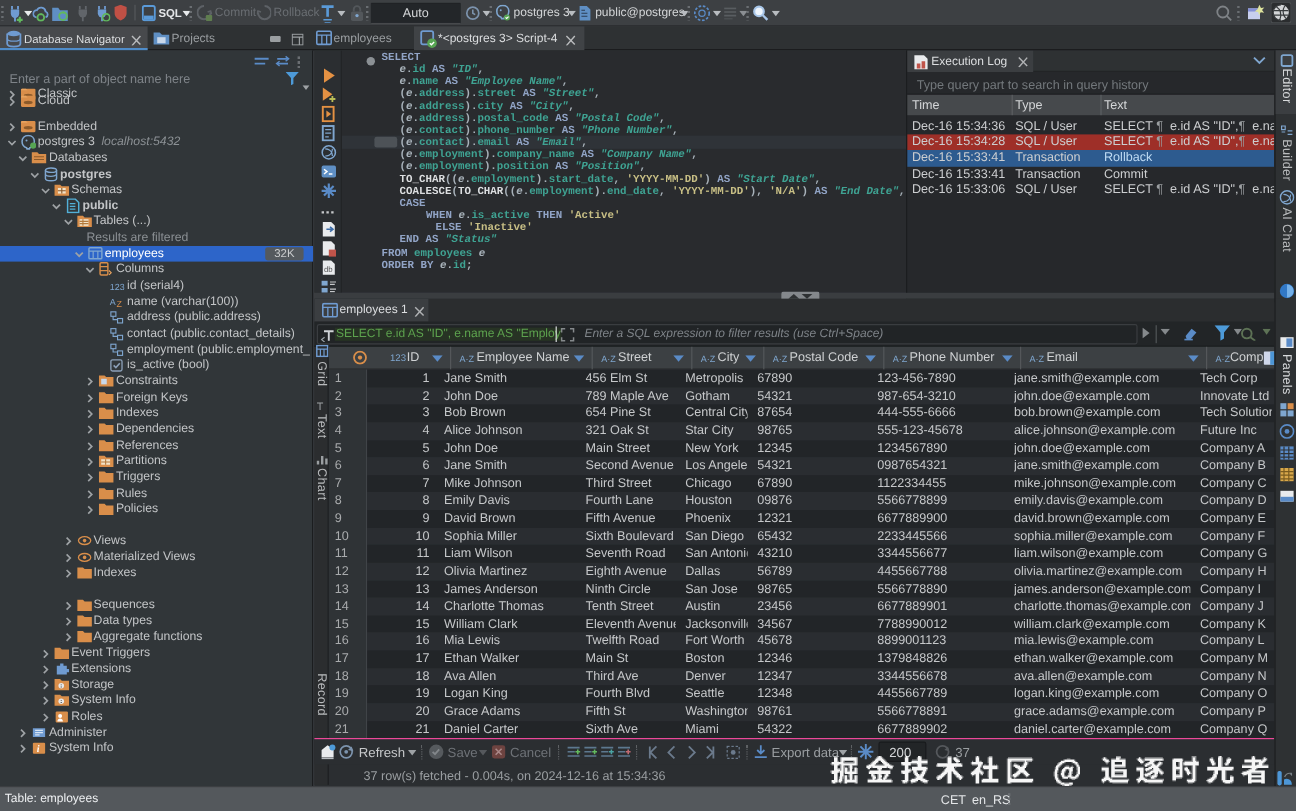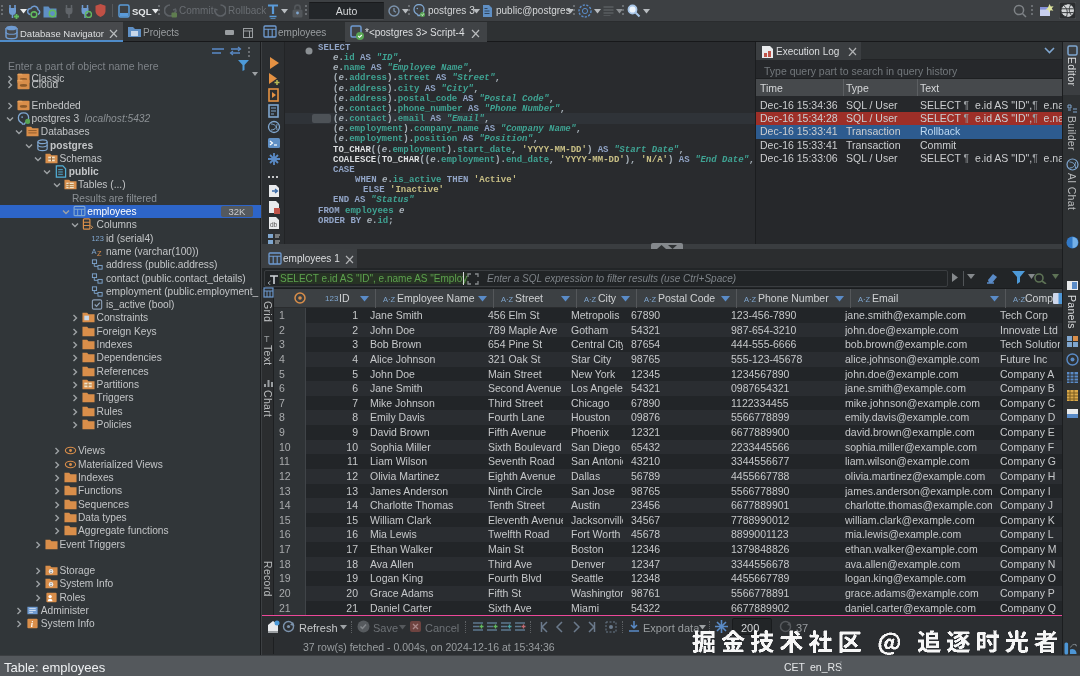--- a/index.html
+++ b/index.html
@@ -484,29 +484,20 @@
 </div>
 <div class="tree-row" style="top:429.0px;">
 <svg class="chev" style="left:52.5px;top:3px" width="8" height="8" viewBox="0 0 8 8">
         <path d="M2.5 1l3 3-3 3" fill="none" stroke="#9ea2a5" stroke-width="1.4"></path>
       </svg>
 <svg class="ic" style="left:63.5px" width="13" height="14" viewBox="0 0 13 14">
         <path d="M0 2h5l1.5 1.5H13V12H0z" fill="#d98e4a"></path>
       </svg>
 <span class="tl" style="left:78.0px;font-weight:normal;color:#c3c5c7">Indexes</span>
 </div>
-<div class="tree-row" style="top:442.3px;">
-<svg class="chev" style="left:52.5px;top:3px" width="8" height="8" viewBox="0 0 8 8">
-        <path d="M2.5 1l3 3-3 3" fill="none" stroke="#9ea2a5" stroke-width="1.4"></path>
-      </svg>
-<svg class="ic" style="left:63.5px" width="13" height="14" viewBox="0 0 13 14">
-        <path d="M0 2h5l1.5 1.5H13V12H0z" fill="#d98e4a"></path>
-      </svg>
-<span class="tl" style="left:78.0px;font-weight:normal;color:#c3c5c7">Functions</span>
-</div>
 <div class="tree-row" style="top:455.6px;">
 <svg class="chev" style="left:52.5px;top:3px" width="8" height="8" viewBox="0 0 8 8">
         <path d="M2.5 1l3 3-3 3" fill="none" stroke="#9ea2a5" stroke-width="1.4"></path>
       </svg>
 <svg class="ic" style="left:63.5px" width="13" height="14" viewBox="0 0 13 14">
         <path d="M0 2h5l1.5 1.5H13V12H0z" fill="#d98e4a"></path>
       </svg>
 <span class="tl" style="left:78.0px;font-weight:normal;color:#c3c5c7">Sequences</span>
 </div>
 <div class="tree-row" style="top:468.90000000000003px;">
@@ -528,20 +519,29 @@
 <span class="tl" style="left:78.0px;font-weight:normal;color:#c3c5c7">Aggregate functions</span>
 </div>
 <div class="tree-row" style="top:495.5px;">
 <svg class="chev" style="left:33.900000000000006px;top:3px" width="8" height="8" viewBox="0 0 8 8">
         <path d="M2.5 1l3 3-3 3" fill="none" stroke="#9ea2a5" stroke-width="1.4"></path>
       </svg>
 <svg class="ic" style="left:44.900000000000006px" width="13" height="14" viewBox="0 0 13 14">
         <path d="M0 2h5l1.5 1.5H13V12H0z" fill="#d98e4a"></path>
       </svg>
 <span class="tl" style="left:59.400000000000006px;font-weight:normal;color:#c3c5c7">Event Triggers</span>
+</div>
+<div class="tree-row" style="top:508.8px;">
+<svg class="chev" style="left:33.900000000000006px;top:3px" width="8" height="8" viewBox="0 0 8 8">
+        <path d="M2.5 1l3 3-3 3" fill="none" stroke="#9ea2a5" stroke-width="1.4"></path>
+      </svg>
+<svg class="ic" style="left:44.900000000000006px" width="13" height="14" viewBox="0 0 13 14">
+        <path d="M2 4h3V2h3v2h3v3h2v3h-2v2H2z" fill="#6f9bd1"></path>
+      </svg>
+<span class="tl" style="left:59.400000000000006px;font-weight:normal;color:#c3c5c7">Extensions</span>
 </div>
 <div class="tree-row" style="top:522.1px;">
 <svg class="chev" style="left:33.900000000000006px;top:3px" width="8" height="8" viewBox="0 0 8 8">
         <path d="M2.5 1l3 3-3 3" fill="none" stroke="#9ea2a5" stroke-width="1.4"></path>
       </svg>
 <svg class="ic" style="left:44.900000000000006px" width="13" height="14" viewBox="0 0 13 14">
         <path d="M0 2h5l1.5 1.5H13V12H0z" fill="#d98e4a"></path>
         <circle cx="6" cy="8" r="2.5" fill="#e8e8e8"></circle>
         <path d="M6 6.8v.8M6 8.6v1" stroke="#444" stroke-width="1"></path>
       </svg>
@@ -1181,21 +1181,21 @@
 <svg class="a" style="left:3px;top:140px" width="13" height="13" viewBox="0 0 13 13">
       <rect x="1" y="1" width="11" height="11" fill="#d9a84a"></rect>
       <path d="M1 4h11M1 7h11M1 10h11M4 1v11M8 1v11" stroke="#7a5c20"></path>
     </svg>
 <svg class="a" style="left:3px;top:158px" width="13" height="13" viewBox="0 0 13 13">
       <rect x="1" y="2" width="11" height="9" fill="#e9ebed"></rect>
       <rect x="1" y="7" width="11" height="4" fill="#5a8bc7"></rect>
     </svg>
 </div>
 <div class="a" style="left:0;top:655px;width:1080px;height:21px;background:#54585c;border-top:1px solid #3c3f42">
-<div class="a" style="left:4px;top:4px;font-size:13px;color:#eef0f2">Table: employees</div>
+<div class="a" style="left:4px;top:4px;font-size:10px;color:#eef0f2">Table: employees</div>
 <div class="a" style="left:784px;top:5px;font-size:10.5px;color:#e4e6e8">CET</div>
 <div class="a" style="left:810px;top:5px;font-size:10.5px;color:#e4e6e8">en_RS</div>
 <div class="a" style="left:840px;top:5px;width:2px;height:11px;background-image:repeating-linear-gradient(#6a6e72 0 2px,transparent 2px 4px)"></div>
 </div>
 <div class="a" style="left:691px;top:622px;opacity:0.96"><svg width="373" height="34" viewBox="0 0 373 34">
       <path fill="#ffffff" d="M41 8h2v1h-2zM64 8h1v1h-1zM74 8h2v1h-2zM123 8h1v1h-1zM325 8h2v1h-2zM353 8h1v1h-1zM4 9h3v1h-3zM10 9h13v1h-13zM40 9h4v1h-4zM63 9h3v1h-3zM74 9h3v1h-3zM99 9h3v1h-3zM104 9h2v1h-2zM122 9h3v1h-3zM133 9h3v1h-3zM229 9h1v1h-1zM239 9h4v1h-4zM258 9h1v1h-1zM303 9h2v1h-2zM324 9h3v1h-3zM352 9h3v1h-3zM362 9h1v1h-1zM4 10h3v1h-3zM10 10h13v1h-13zM39 10h6v1h-6zM63 10h3v1h-3zM74 10h3v1h-3zM99 10h3v1h-3zM103 10h4v1h-4zM122 10h3v1h-3zM133 10h3v1h-3zM149 10h20v1h-20zM228 10h3v1h-3zM239 10h3v1h-3zM257 10h3v1h-3zM263 10h15v1h-15zM287 10h7v1h-7zM303 10h2v1h-2zM317 10h3v1h-3zM324 10h3v1h-3zM332 10h3v1h-3zM352 10h3v1h-3zM362 10h3v1h-3zM4 11h3v1h-3zM10 11h13v1h-13zM38 11h8v1h-8zM63 11h3v1h-3zM74 11h3v1h-3zM99 11h3v1h-3zM104 11h4v1h-4zM122 11h3v1h-3zM133 11h3v1h-3zM149 11h20v1h-20zM196 11h8v1h-8zM228 11h5v1h-5zM235 11h12v1h-12zM257 11h4v1h-4zM263 11h15v1h-15zM286 11h9v1h-9zM303 11h2v1h-2zM317 11h3v1h-3zM324 11h3v1h-3zM331 11h4v1h-4zM346 11h14v1h-14zM361 11h3v1h-3zM4 12h3v1h-3zM10 12h2v1h-2zM21 12h2v1h-2zM37 12h4v1h-4zM43 12h4v1h-4zM63 12h3v1h-3zM69 12h13v1h-13zM99 12h3v1h-3zM105 12h4v1h-4zM122 12h3v1h-3zM133 12h3v1h-3zM149 12h3v1h-3zM163 12h1v1h-1zM193 12h12v1h-12zM230 12h3v1h-3zM235 12h12v1h-12zM258 12h4v1h-4zM267 12h4v1h-4zM286 12h8v1h-8zM303 12h3v1h-3zM318 12h3v1h-3zM324 12h3v1h-3zM331 12h3v1h-3zM346 12h17v1h-17zM2 13h10v1h-10zM21 13h2v1h-2zM36 13h4v1h-4zM44 13h4v1h-4zM60 13h22v1h-22zM99 13h3v1h-3zM106 13h1v1h-1zM119 13h9v1h-9zM133 13h3v1h-3zM149 13h2v1h-2zM163 13h2v1h-2zM192 13h4v1h-4zM203 13h4v1h-4zM231 13h1v1h-1zM235 13h3v1h-3zM244 13h3v1h-3zM259 13h3v1h-3zM266 13h4v1h-4zM275 13h2v1h-2zM286 13h3v1h-3zM292 13h2v1h-2zM296 13h12v1h-12zM318 13h3v1h-3zM324 13h3v1h-3zM331 13h3v1h-3zM352 13h3v1h-3zM358 13h4v1h-4zM2 14h21v1h-21zM35 14h4v1h-4zM45 14h5v1h-5zM60 14h8v1h-8zM73 14h4v1h-4zM90 14h20v1h-20zM119 14h9v1h-9zM133 14h3v1h-3zM149 14h2v1h-2zM162 14h3v1h-3zM191 14h3v1h-3zM205 14h2v1h-2zM235 14h3v1h-3zM244 14h3v1h-3zM264 14h7v1h-7zM274 14h3v1h-3zM286 14h3v1h-3zM292 14h2v1h-2zM295 14h13v1h-13zM319 14h3v1h-3zM324 14h3v1h-3zM330 14h3v1h-3zM352 14h3v1h-3zM358 14h3v1h-3zM4 15h4v1h-4zM10 15h13v1h-13zM33 15h5v1h-5zM46 15h5v1h-5zM61 15h7v1h-7zM74 15h3v1h-3zM90 15h21v1h-21zM124 15h3v1h-3zM133 15h3v1h-3zM149 15h2v1h-2zM154 15h3v1h-3zM162 15h3v1h-3zM190 15h3v1h-3zM206 15h2v1h-2zM235 15h12v1h-12zM263 15h4v1h-4zM269 15h3v1h-3zM273 15h3v1h-3zM286 15h3v1h-3zM292 15h2v1h-2zM296 15h12v1h-12zM319 15h2v1h-2zM324 15h3v1h-3zM330 15h2v1h-2zM352 15h3v1h-3zM356 15h5v1h-5zM4 16h3v1h-3zM10 16h2v1h-2zM17 16h2v1h-2zM31 16h22v1h-22zM63 16h3v1h-3zM74 16h3v1h-3zM90 16h21v1h-21zM124 16h3v1h-3zM128 16h12v1h-12zM149 16h2v1h-2zM154 16h5v1h-5zM161 16h3v1h-3zM189 16h3v1h-3zM206 16h2v1h-2zM235 16h12v1h-12zM263 16h2v1h-2zM268 16h7v1h-7zM286 16h3v1h-3zM292 16h2v1h-2zM303 16h2v1h-2zM324 16h3v1h-3zM344 16h22v1h-22zM4 17h3v1h-3zM10 17h2v1h-2zM17 17h2v1h-2zM31 17h4v1h-4zM36 17h12v1h-12zM49 17h4v1h-4zM63 17h3v1h-3zM69 17h12v1h-12zM98 17h6v1h-6zM123 17h3v1h-3zM128 17h12v1h-12zM149 17h2v1h-2zM155 17h9v1h-9zM189 17h2v1h-2zM196 17h4v1h-4zM201 17h2v1h-2zM207 17h2v1h-2zM235 17h3v1h-3zM266 17h8v1h-8zM286 17h8v1h-8zM297 17h1v1h-1zM303 17h2v1h-2zM315 17h22v1h-22zM344 17h22v1h-22zM4 18h3v1h-3zM10 18h2v1h-2zM13 18h2v1h-2zM17 18h2v1h-2zM21 18h2v1h-2zM32 18h2v1h-2zM40 18h4v1h-4zM51 18h1v1h-1zM63 18h3v1h-3zM69 18h13v1h-13zM97 18h7v1h-7zM122 18h4v1h-4zM129 18h11v1h-11zM149 18h2v1h-2zM157 18h6v1h-6zM189 18h2v1h-2zM195 18h8v1h-8zM207 18h2v1h-2zM227 18h6v1h-6zM235 18h3v1h-3zM256 18h6v1h-6zM264 18h5v1h-5zM270 18h5v1h-5zM286 18h8v1h-8zM296 18h3v1h-3zM303 18h2v1h-2zM315 18h22v1h-22zM352 18h4v1h-4zM4 19h5v1h-5zM10 19h2v1h-2zM13 19h2v1h-2zM17 19h2v1h-2zM21 19h2v1h-2zM41 19h2v1h-2zM63 19h5v1h-5zM69 19h12v1h-12zM96 19h9v1h-9zM121 19h5v1h-5zM133 19h3v1h-3zM149 19h2v1h-2zM158 19h5v1h-5zM188 19h3v1h-3zM194 19h3v1h-3zM200 19h3v1h-3zM207 19h2v1h-2zM227 19h6v1h-6zM235 19h13v1h-13zM256 19h6v1h-6zM263 19h4v1h-4zM270 19h6v1h-6zM286 19h3v1h-3zM292 19h2v1h-2zM296 19h4v1h-4zM303 19h2v1h-2zM315 19h21v1h-21zM350 19h5v1h-5zM2 20h10v1h-10zM13 20h2v1h-2zM17 20h2v1h-2zM21 20h2v1h-2zM34 20h17v1h-17zM60 20h8v1h-8zM70 20h3v1h-3zM78 20h3v1h-3zM96 20h10v1h-10zM120 20h7v1h-7zM133 20h3v1h-3zM149 20h2v1h-2zM157 20h7v1h-7zM188 20h2v1h-2zM194 20h3v1h-3zM200 20h3v1h-3zM207 20h2v1h-2zM230 20h3v1h-3zM235 20h13v1h-13zM259 20h3v1h-3zM264 20h1v1h-1zM268 20h9v1h-9zM286 20h3v1h-3zM292 20h2v1h-2zM297 20h3v1h-3zM303 20h2v1h-2zM321 20h3v1h-3zM327 20h3v1h-3zM348 20h15v1h-15zM2 21h6v1h-6zM9 21h3v1h-3zM13 21h10v1h-10zM33 21h18v1h-18zM60 21h7v1h-7zM70 21h3v1h-3zM77 21h3v1h-3zM95 21h7v1h-7zM103 21h4v1h-4zM119 21h9v1h-9zM133 21h3v1h-3zM149 21h2v1h-2zM156 21h9v1h-9zM188 21h2v1h-2zM194 21h2v1h-2zM200 21h2v1h-2zM207 21h2v1h-2zM230 21h3v1h-3zM235 21h3v1h-3zM245 21h3v1h-3zM259 21h3v1h-3zM267 21h7v1h-7zM275 21h3v1h-3zM286 21h3v1h-3zM292 21h2v1h-2zM298 21h3v1h-3zM303 21h2v1h-2zM321 21h3v1h-3zM327 21h3v1h-3zM345 21h18v1h-18zM2 22h5v1h-5zM9 22h3v1h-3zM13 22h10v1h-10zM33 22h18v1h-18zM61 22h5v1h-5zM71 22h3v1h-3zM77 22h3v1h-3zM94 22h4v1h-4zM99 22h3v1h-3zM104 22h4v1h-4zM118 22h7v1h-7zM126 22h2v1h-2zM133 22h3v1h-3zM149 22h2v1h-2zM155 22h4v1h-4zM162 22h4v1h-4zM188 22h2v1h-2zM193 22h3v1h-3zM200 22h2v1h-2zM207 22h2v1h-2zM230 22h3v1h-3zM235 22h3v1h-3zM245 22h3v1h-3zM259 22h3v1h-3zM265 22h4v1h-4zM271 22h3v1h-3zM276 22h2v1h-2zM286 22h3v1h-3zM292 22h2v1h-2zM298 22h3v1h-3zM303 22h2v1h-2zM321 22h3v1h-3zM327 22h3v1h-3zM344 22h8v1h-8zM360 22h3v1h-3zM4 23h3v1h-3zM9 23h3v1h-3zM17 23h2v1h-2zM35 23h2v1h-2zM41 23h2v1h-2zM47 23h2v1h-2zM63 23h3v1h-3zM71 23h4v1h-4zM76 23h3v1h-3zM93 23h4v1h-4zM99 23h3v1h-3zM105 23h4v1h-4zM119 23h2v1h-2zM122 23h3v1h-3zM127 23h1v1h-1zM133 23h3v1h-3zM149 23h2v1h-2zM153 23h5v1h-5zM163 23h4v1h-4zM188 23h2v1h-2zM193 23h3v1h-3zM200 23h2v1h-2zM206 23h2v1h-2zM230 23h3v1h-3zM235 23h3v1h-3zM245 23h3v1h-3zM259 23h3v1h-3zM263 23h5v1h-5zM271 23h2v1h-2zM286 23h3v1h-3zM292 23h2v1h-2zM299 23h1v1h-1zM303 23h2v1h-2zM320 23h3v1h-3zM327 23h3v1h-3zM345 23h3v1h-3zM349 23h3v1h-3zM360 23h3v1h-3zM4 24h3v1h-3zM9 24h3v1h-3zM13 24h2v1h-2zM17 24h2v1h-2zM21 24h2v1h-2zM35 24h3v1h-3zM41 24h3v1h-3zM46 24h3v1h-3zM63 24h3v1h-3zM72 24h7v1h-7zM91 24h5v1h-5zM99 24h3v1h-3zM106 24h4v1h-4zM122 24h3v1h-3zM133 24h3v1h-3zM149 24h2v1h-2zM153 24h4v1h-4zM164 24h2v1h-2zM188 24h2v1h-2zM194 24h2v1h-2zM199 24h3v1h-3zM205 24h3v1h-3zM230 24h3v1h-3zM235 24h13v1h-13zM259 24h3v1h-3zM263 24h3v1h-3zM269 24h4v1h-4zM286 24h8v1h-8zM303 24h2v1h-2zM320 24h3v1h-3zM327 24h3v1h-3zM349 24h14v1h-14zM4 25h3v1h-3zM9 25h2v1h-2zM13 25h2v1h-2zM17 25h2v1h-2zM21 25h2v1h-2zM36 25h3v1h-3zM41 25h3v1h-3zM46 25h2v1h-2zM63 25h3v1h-3zM73 25h5v1h-5zM90 25h5v1h-5zM99 25h3v1h-3zM106 25h5v1h-5zM122 25h3v1h-3zM133 25h3v1h-3zM149 25h2v1h-2zM154 25h2v1h-2zM188 25h2v1h-2zM194 25h13v1h-13zM230 25h3v1h-3zM235 25h13v1h-13zM259 25h3v1h-3zM268 25h5v1h-5zM286 25h8v1h-8zM303 25h2v1h-2zM319 25h4v1h-4zM327 25h3v1h-3zM334 25h3v1h-3zM349 25h14v1h-14zM4 26h3v1h-3zM9 26h2v1h-2zM13 26h2v1h-2zM17 26h2v1h-2zM21 26h2v1h-2zM36 26h3v1h-3zM41 26h2v1h-2zM45 26h3v1h-3zM63 26h3v1h-3zM72 26h6v1h-6zM90 26h4v1h-4zM99 26h3v1h-3zM108 26h3v1h-3zM122 26h3v1h-3zM133 26h3v1h-3zM149 26h3v1h-3zM188 26h3v1h-3zM195 26h4v1h-4zM201 26h5v1h-5zM229 26h5v1h-5zM258 26h5v1h-5zM268 26h3v1h-3zM286 26h3v1h-3zM303 26h2v1h-2zM318 26h4v1h-4zM327 26h3v1h-3zM334 26h3v1h-3zM349 26h3v1h-3zM360 26h3v1h-3zM4 27h3v1h-3zM8 27h3v1h-3zM13 27h2v1h-2zM17 27h2v1h-2zM21 27h2v1h-2zM36 27h2v1h-2zM40 27h4v1h-4zM45 27h2v1h-2zM63 27h3v1h-3zM69 27h11v1h-11zM90 27h2v1h-2zM99 27h3v1h-3zM109 27h1v1h-1zM122 27h3v1h-3zM128 27h13v1h-13zM149 27h21v1h-21zM189 27h2v1h-2zM227 27h9v1h-9zM256 27h9v1h-9zM286 27h3v1h-3zM302 27h3v1h-3zM316 27h5v1h-5zM327 27h3v1h-3zM334 27h3v1h-3zM349 27h3v1h-3zM360 27h3v1h-3zM2 28h5v1h-5zM8 28h3v1h-3zM13 28h10v1h-10zM32 28h20v1h-20zM61 28h5v1h-5zM68 28h6v1h-6zM76 28h6v1h-6zM99 28h3v1h-3zM122 28h3v1h-3zM127 28h14v1h-14zM149 28h21v1h-21zM189 28h3v1h-3zM227 28h4v1h-4zM233 28h16v1h-16zM257 28h3v1h-3zM262 28h16v1h-16zM298 28h7v1h-7zM315 28h5v1h-5zM328 28h9v1h-9zM349 28h14v1h-14zM2 29h5v1h-5zM8 29h2v1h-2zM13 29h10v1h-10zM32 29h20v1h-20zM61 29h4v1h-4zM68 29h4v1h-4zM78 29h4v1h-4zM99 29h3v1h-3zM122 29h3v1h-3zM127 29h14v1h-14zM149 29h20v1h-20zM190 29h3v1h-3zM228 29h1v1h-1zM234 29h15v1h-15zM257 29h2v1h-2zM263 29h15v1h-15zM299 29h5v1h-5zM316 29h3v1h-3zM328 29h8v1h-8zM349 29h14v1h-14zM3 30h2v1h-2zM13 30h2v1h-2zM22 30h1v1h-1zM62 30h1v1h-1zM99 30h3v1h-3zM122 30h3v1h-3zM149 30h2v1h-2zM191 30h5v1h-5zM200 30h3v1h-3zM330 30h4v1h-4zM349 30h3v1h-3zM360 30h3v1h-3zM193 31h10v1h-10zM196 32h4v1h-4z"></path>
       <path fill="#ffffff" opacity="0.5" d="M4 8h3v1h-3zM40 8h1v1h-1zM43 8h1v1h-1zM63 8h1v1h-1zM65 8h1v1h-1zM76 8h1v1h-1zM99 8h3v1h-3zM122 8h1v1h-1zM124 8h1v1h-1zM133 8h3v1h-3zM239 8h4v1h-4zM302 8h4v1h-4zM324 8h1v1h-1zM352 8h1v1h-1zM354 8h1v1h-1zM9 9h1v1h-1zM23 9h1v1h-1zM39 9h1v1h-1zM44 9h1v1h-1zM73 9h1v1h-1zM98 9h1v1h-1zM103 9h1v1h-1zM106 9h1v1h-1zM132 9h1v1h-1zM149 9h20v1h-20zM228 9h1v1h-1zM230 9h1v1h-1zM259 9h1v1h-1zM263 9h15v1h-15zM302 9h1v1h-1zM305 9h1v1h-1zM318 9h2v1h-2zM327 9h1v1h-1zM332 9h2v1h-2zM363 9h1v1h-1zM9 10h1v1h-1zM23 10h1v1h-1zM38 10h1v1h-1zM45 10h1v1h-1zM73 10h1v1h-1zM98 10h1v1h-1zM107 10h1v1h-1zM132 10h1v1h-1zM148 10h1v1h-1zM169 10h1v1h-1zM198 10h3v1h-3zM227 10h1v1h-1zM231 10h1v1h-1zM235 10h4v1h-4zM242 10h5v1h-5zM256 10h1v1h-1zM260 10h1v1h-1zM262 10h1v1h-1zM278 10h1v1h-1zM286 10h1v1h-1zM294 10h1v1h-1zM302 10h1v1h-1zM305 10h1v1h-1zM327 10h1v1h-1zM331 10h1v1h-1zM361 10h1v1h-1zM9 11h1v1h-1zM23 11h1v1h-1zM46 11h1v1h-1zM69 11h5v1h-5zM77 11h5v1h-5zM98 11h1v1h-1zM108 11h1v1h-1zM132 11h1v1h-1zM148 11h1v1h-1zM169 11h1v1h-1zM195 11h1v1h-1zM204 11h1v1h-1zM261 11h2v1h-2zM278 11h1v1h-1zM302 11h1v1h-1zM305 11h1v1h-1zM320 11h1v1h-1zM327 11h1v1h-1zM360 11h1v1h-1zM364 11h1v1h-1zM7 12h1v1h-1zM9 12h1v1h-1zM12 12h1v1h-1zM20 12h1v1h-1zM23 12h1v1h-1zM36 12h1v1h-1zM47 12h1v1h-1zM68 12h1v1h-1zM98 12h1v1h-1zM119 12h1v1h-1zM125 12h2v1h-2zM132 12h1v1h-1zM148 12h1v1h-1zM152 12h11v1h-11zM164 12h5v1h-5zM205 12h1v1h-1zM229 12h1v1h-1zM233 12h1v1h-1zM262 12h1v1h-1zM271 12h1v1h-1zM275 12h1v1h-1zM294 12h1v1h-1zM296 12h7v1h-7zM306 12h2v1h-2zM317 12h1v1h-1zM327 12h1v1h-1zM334 12h1v1h-1zM363 12h1v1h-1zM12 13h9v1h-9zM23 13h1v1h-1zM35 13h1v1h-1zM40 13h1v1h-1zM48 13h1v1h-1zM98 13h1v1h-1zM107 13h1v1h-1zM118 13h1v1h-1zM132 13h1v1h-1zM148 13h1v1h-1zM151 13h1v1h-1zM162 13h1v1h-1zM165 13h1v1h-1zM191 13h1v1h-1zM196 13h1v1h-1zM202 13h1v1h-1zM230 13h1v1h-1zM232 13h1v1h-1zM265 13h1v1h-1zM270 13h1v1h-1zM274 13h1v1h-1zM277 13h1v1h-1zM291 13h1v1h-1zM294 13h2v1h-2zM321 13h1v1h-1zM327 13h1v1h-1zM330 13h1v1h-1zM346 13h6v1h-6zM355 13h3v1h-3zM362 13h1v1h-1zM1 14h1v1h-1zM23 14h1v1h-1zM34 14h1v1h-1zM68 14h5v1h-5zM77 14h5v1h-5zM110 14h1v1h-1zM118 14h1v1h-1zM148 14h1v1h-1zM151 14h1v1h-1zM154 14h2v1h-2zM165 14h1v1h-1zM190 14h1v1h-1zM194 14h1v1h-1zM204 14h1v1h-1zM207 14h1v1h-1zM231 14h1v1h-1zM260 14h1v1h-1zM263 14h1v1h-1zM273 14h1v1h-1zM277 14h1v1h-1zM291 14h1v1h-1zM294 14h1v1h-1zM318 14h1v1h-1zM327 14h1v1h-1zM329 14h1v1h-1zM357 14h1v1h-1zM361 14h1v1h-1zM2 15h2v1h-2zM8 15h2v1h-2zM23 15h1v1h-1zM32 15h1v1h-1zM38 15h8v1h-8zM51 15h1v1h-1zM60 15h1v1h-1zM73 15h1v1h-1zM89 15h1v1h-1zM119 15h5v1h-5zM127 15h1v1h-1zM129 15h2v1h-2zM132 15h1v1h-1zM137 15h1v1h-1zM139 15h1v1h-1zM148 15h1v1h-1zM151 15h1v1h-1zM153 15h1v1h-1zM157 15h1v1h-1zM161 15h1v1h-1zM193 15h1v1h-1zM205 15h1v1h-1zM262 15h1v1h-1zM267 15h2v1h-2zM272 15h1v1h-1zM276 15h1v1h-1zM291 15h1v1h-1zM294 15h2v1h-2zM321 15h1v1h-1zM327 15h1v1h-1zM332 15h1v1h-1zM344 15h8v1h-8zM355 15h1v1h-1zM361 15h5v1h-5zM9 16h1v1h-1zM12 16h1v1h-1zM16 16h1v1h-1zM19 16h1v1h-1zM53 16h1v1h-1zM73 16h1v1h-1zM89 16h1v1h-1zM140 16h1v1h-1zM148 16h1v1h-1zM151 16h1v1h-1zM153 16h1v1h-1zM160 16h1v1h-1zM164 16h1v1h-1zM192 16h1v1h-1zM197 16h3v1h-3zM202 16h1v1h-1zM208 16h1v1h-1zM265 16h1v1h-1zM267 16h1v1h-1zM275 16h1v1h-1zM289 16h1v1h-1zM291 16h1v1h-1zM294 16h1v1h-1zM302 16h1v1h-1zM305 16h1v1h-1zM327 16h1v1h-1zM9 17h1v1h-1zM12 17h3v1h-3zM16 17h1v1h-1zM19 17h1v1h-1zM21 17h2v1h-2zM35 17h1v1h-1zM48 17h1v1h-1zM81 17h1v1h-1zM95 17h1v1h-1zM97 17h1v1h-1zM105 17h1v1h-1zM126 17h1v1h-1zM140 17h1v1h-1zM148 17h1v1h-1zM151 17h1v1h-1zM188 17h1v1h-1zM191 17h1v1h-1zM200 17h1v1h-1zM203 17h1v1h-1zM206 17h1v1h-1zM227 17h6v1h-6zM238 17h9v1h-9zM256 17h6v1h-6zM274 17h1v1h-1zM294 17h1v1h-1zM296 17h1v1h-1zM298 17h1v1h-1zM302 17h1v1h-1zM305 17h1v1h-1zM7 18h3v1h-3zM12 18h1v1h-1zM15 18h1v1h-1zM19 18h1v1h-1zM23 18h1v1h-1zM50 18h1v1h-1zM52 18h1v1h-1zM67 18h1v1h-1zM104 18h1v1h-1zM128 18h1v1h-1zM140 18h1v1h-1zM148 18h1v1h-1zM151 18h1v1h-1zM156 18h1v1h-1zM188 18h1v1h-1zM206 18h1v1h-1zM263 18h1v1h-1zM275 18h1v1h-1zM294 18h1v1h-1zM302 18h1v1h-1zM305 18h1v1h-1zM351 18h1v1h-1zM356 18h1v1h-1zM9 19h1v1h-1zM12 19h1v1h-1zM15 19h1v1h-1zM23 19h1v1h-1zM40 19h1v1h-1zM43 19h1v1h-1zM68 19h1v1h-1zM81 19h1v1h-1zM126 19h1v1h-1zM148 19h1v1h-1zM151 19h1v1h-1zM157 19h1v1h-1zM197 19h1v1h-1zM199 19h1v1h-1zM206 19h1v1h-1zM267 19h1v1h-1zM269 19h1v1h-1zM276 19h1v1h-1zM289 19h3v1h-3zM294 19h1v1h-1zM302 19h1v1h-1zM305 19h1v1h-1zM336 19h1v1h-1zM349 19h1v1h-1zM355 19h1v1h-1zM1 20h1v1h-1zM12 20h1v1h-1zM15 20h2v1h-2zM19 20h2v1h-2zM23 20h1v1h-1zM33 20h1v1h-1zM68 20h1v1h-1zM95 20h1v1h-1zM127 20h1v1h-1zM132 20h1v1h-1zM148 20h1v1h-1zM151 20h1v1h-1zM190 20h1v1h-1zM193 20h1v1h-1zM227 20h3v1h-3zM256 20h3v1h-3zM265 20h1v1h-1zM277 20h1v1h-1zM294 20h1v1h-1zM300 20h1v1h-1zM302 20h1v1h-1zM305 20h1v1h-1zM330 20h1v1h-1zM347 20h1v1h-1zM1 21h1v1h-1zM8 21h1v1h-1zM12 21h1v1h-1zM23 21h1v1h-1zM67 21h1v1h-1zM73 21h1v1h-1zM80 21h1v1h-1zM94 21h1v1h-1zM118 21h1v1h-1zM128 21h1v1h-1zM132 21h1v1h-1zM148 21h1v1h-1zM151 21h1v1h-1zM187 21h1v1h-1zM190 21h1v1h-1zM193 21h1v1h-1zM196 21h1v1h-1zM202 21h1v1h-1zM206 21h1v1h-1zM238 21h7v1h-7zM266 21h1v1h-1zM274 21h1v1h-1zM278 21h1v1h-1zM291 21h1v1h-1zM294 21h1v1h-1zM297 21h1v1h-1zM302 21h1v1h-1zM305 21h1v1h-1zM320 21h1v1h-1zM330 21h1v1h-1zM344 21h1v1h-1zM23 22h1v1h-1zM60 22h1v1h-1zM70 22h1v1h-1zM76 22h1v1h-1zM93 22h1v1h-1zM98 22h1v1h-1zM103 22h1v1h-1zM125 22h1v1h-1zM128 22h1v1h-1zM132 22h1v1h-1zM148 22h1v1h-1zM151 22h1v1h-1zM154 22h1v1h-1zM159 22h1v1h-1zM161 22h1v1h-1zM187 22h1v1h-1zM199 22h1v1h-1zM202 22h1v1h-1zM206 22h1v1h-1zM263 22h2v1h-2zM269 22h1v1h-1zM275 22h1v1h-1zM278 22h1v1h-1zM294 22h1v1h-1zM301 22h2v1h-2zM305 22h1v1h-1zM320 22h1v1h-1zM330 22h1v1h-1zM343 22h1v1h-1zM352 22h8v1h-8zM16 23h1v1h-1zM19 23h1v1h-1zM37 23h1v1h-1zM40 23h1v1h-1zM43 23h1v1h-1zM46 23h1v1h-1zM49 23h1v1h-1zM75 23h1v1h-1zM79 23h1v1h-1zM92 23h1v1h-1zM98 23h1v1h-1zM104 23h1v1h-1zM118 23h1v1h-1zM121 23h1v1h-1zM126 23h1v1h-1zM132 23h1v1h-1zM148 23h1v1h-1zM151 23h1v1h-1zM158 23h1v1h-1zM162 23h1v1h-1zM187 23h1v1h-1zM190 23h1v1h-1zM199 23h1v1h-1zM208 23h1v1h-1zM238 23h7v1h-7zM262 23h1v1h-1zM270 23h1v1h-1zM273 23h1v1h-1zM276 23h2v1h-2zM289 23h3v1h-3zM294 23h1v1h-1zM298 23h1v1h-1zM302 23h1v1h-1zM305 23h1v1h-1zM323 23h1v1h-1zM330 23h1v1h-1zM344 23h1v1h-1zM348 23h1v1h-1zM12 24h1v1h-1zM16 24h1v1h-1zM19 24h1v1h-1zM23 24h1v1h-1zM38 24h1v1h-1zM40 24h1v1h-1zM49 24h1v1h-1zM90 24h1v1h-1zM98 24h1v1h-1zM105 24h1v1h-1zM110 24h1v1h-1zM119 24h1v1h-1zM132 24h1v1h-1zM148 24h1v1h-1zM151 24h2v1h-2zM157 24h1v1h-1zM163 24h1v1h-1zM187 24h1v1h-1zM190 24h1v1h-1zM193 24h1v1h-1zM196 24h1v1h-1zM198 24h1v1h-1zM202 24h1v1h-1zM266 24h3v1h-3zM273 24h1v1h-1zM294 24h1v1h-1zM302 24h1v1h-1zM305 24h1v1h-1zM319 24h1v1h-1zM330 24h1v1h-1zM334 24h2v1h-2zM345 24h1v1h-1zM8 25h1v1h-1zM11 25h2v1h-2zM16 25h1v1h-1zM19 25h1v1h-1zM23 25h1v1h-1zM35 25h1v1h-1zM40 25h1v1h-1zM45 25h1v1h-1zM48 25h1v1h-1zM72 25h1v1h-1zM89 25h1v1h-1zM98 25h1v1h-1zM111 25h1v1h-1zM132 25h1v1h-1zM148 25h1v1h-1zM151 25h1v1h-1zM153 25h1v1h-1zM164 25h1v1h-1zM190 25h1v1h-1zM207 25h1v1h-1zM229 25h1v1h-1zM233 25h1v1h-1zM258 25h1v1h-1zM264 25h1v1h-1zM267 25h1v1h-1zM294 25h1v1h-1zM302 25h1v1h-1zM305 25h1v1h-1zM330 25h1v1h-1zM8 26h1v1h-1zM11 26h2v1h-2zM19 26h1v1h-1zM23 26h1v1h-1zM40 26h1v1h-1zM43 26h1v1h-1zM71 26h1v1h-1zM78 26h1v1h-1zM89 26h1v1h-1zM98 26h1v1h-1zM107 26h1v1h-1zM148 26h1v1h-1zM154 26h1v1h-1zM194 26h1v1h-1zM200 26h1v1h-1zM206 26h1v1h-1zM228 26h1v1h-1zM234 26h2v1h-2zM257 26h1v1h-1zM263 26h1v1h-1zM271 26h1v1h-1zM289 26h5v1h-5zM302 26h1v1h-1zM305 26h1v1h-1zM317 26h1v1h-1zM322 26h1v1h-1zM330 26h1v1h-1zM12 27h1v1h-1zM15 27h2v1h-2zM19 27h2v1h-2zM23 27h1v1h-1zM32 27h4v1h-4zM38 27h2v1h-2zM44 27h1v1h-1zM47 27h5v1h-5zM68 27h1v1h-1zM80 27h1v1h-1zM92 27h1v1h-1zM98 27h1v1h-1zM108 27h1v1h-1zM127 27h1v1h-1zM148 27h1v1h-1zM188 27h1v1h-1zM191 27h1v1h-1zM202 27h3v1h-3zM236 27h14v1h-14zM265 27h14v1h-14zM298 27h4v1h-4zM305 27h1v1h-1zM315 27h1v1h-1zM321 27h1v1h-1zM330 27h1v1h-1zM352 27h8v1h-8zM7 28h1v1h-1zM12 28h1v1h-1zM23 28h1v1h-1zM52 28h1v1h-1zM60 28h1v1h-1zM67 28h1v1h-1zM82 28h1v1h-1zM98 28h1v1h-1zM148 28h1v1h-1zM192 28h1v1h-1zM232 28h1v1h-1zM249 28h1v1h-1zM256 28h1v1h-1zM261 28h1v1h-1zM278 28h1v1h-1zM286 28h3v1h-3zM305 28h1v1h-1zM314 28h1v1h-1zM320 28h1v1h-1zM327 28h1v1h-1zM7 29h1v1h-1zM10 29h1v1h-1zM12 29h1v1h-1zM23 29h1v1h-1zM52 29h1v1h-1zM65 29h1v1h-1zM72 29h1v1h-1zM77 29h1v1h-1zM98 29h1v1h-1zM148 29h1v1h-1zM169 29h1v1h-1zM189 29h1v1h-1zM193 29h1v1h-1zM227 29h1v1h-1zM229 29h1v1h-1zM233 29h1v1h-1zM262 29h1v1h-1zM298 29h1v1h-1zM304 29h1v1h-1zM315 29h1v1h-1zM319 29h1v1h-1zM336 29h1v1h-1zM2 30h1v1h-1zM5 30h1v1h-1zM9 30h1v1h-1zM12 30h1v1h-1zM21 30h1v1h-1zM23 30h1v1h-1zM61 30h1v1h-1zM63 30h2v1h-2zM68 30h2v1h-2zM79 30h3v1h-3zM98 30h1v1h-1zM148 30h1v1h-1zM151 30h1v1h-1zM190 30h1v1h-1zM196 30h4v1h-4zM228 30h1v1h-1zM236 30h13v1h-13zM257 30h1v1h-1zM266 30h12v1h-12zM299 30h4v1h-4zM316 30h2v1h-2zM329 30h1v1h-1zM334 30h2v1h-2zM192 31h1v1h-1zM194 32h2v1h-2zM200 32h2v1h-2z"></path>
     </svg></div>
 <svg class="a" style="left:1064px;top:642px" width="13" height="13" viewBox="0 0 13 13">
     <rect x="0.5" y="0.5" width="3.6" height="12" rx="1.5" fill="#4d96d6"></rect>

